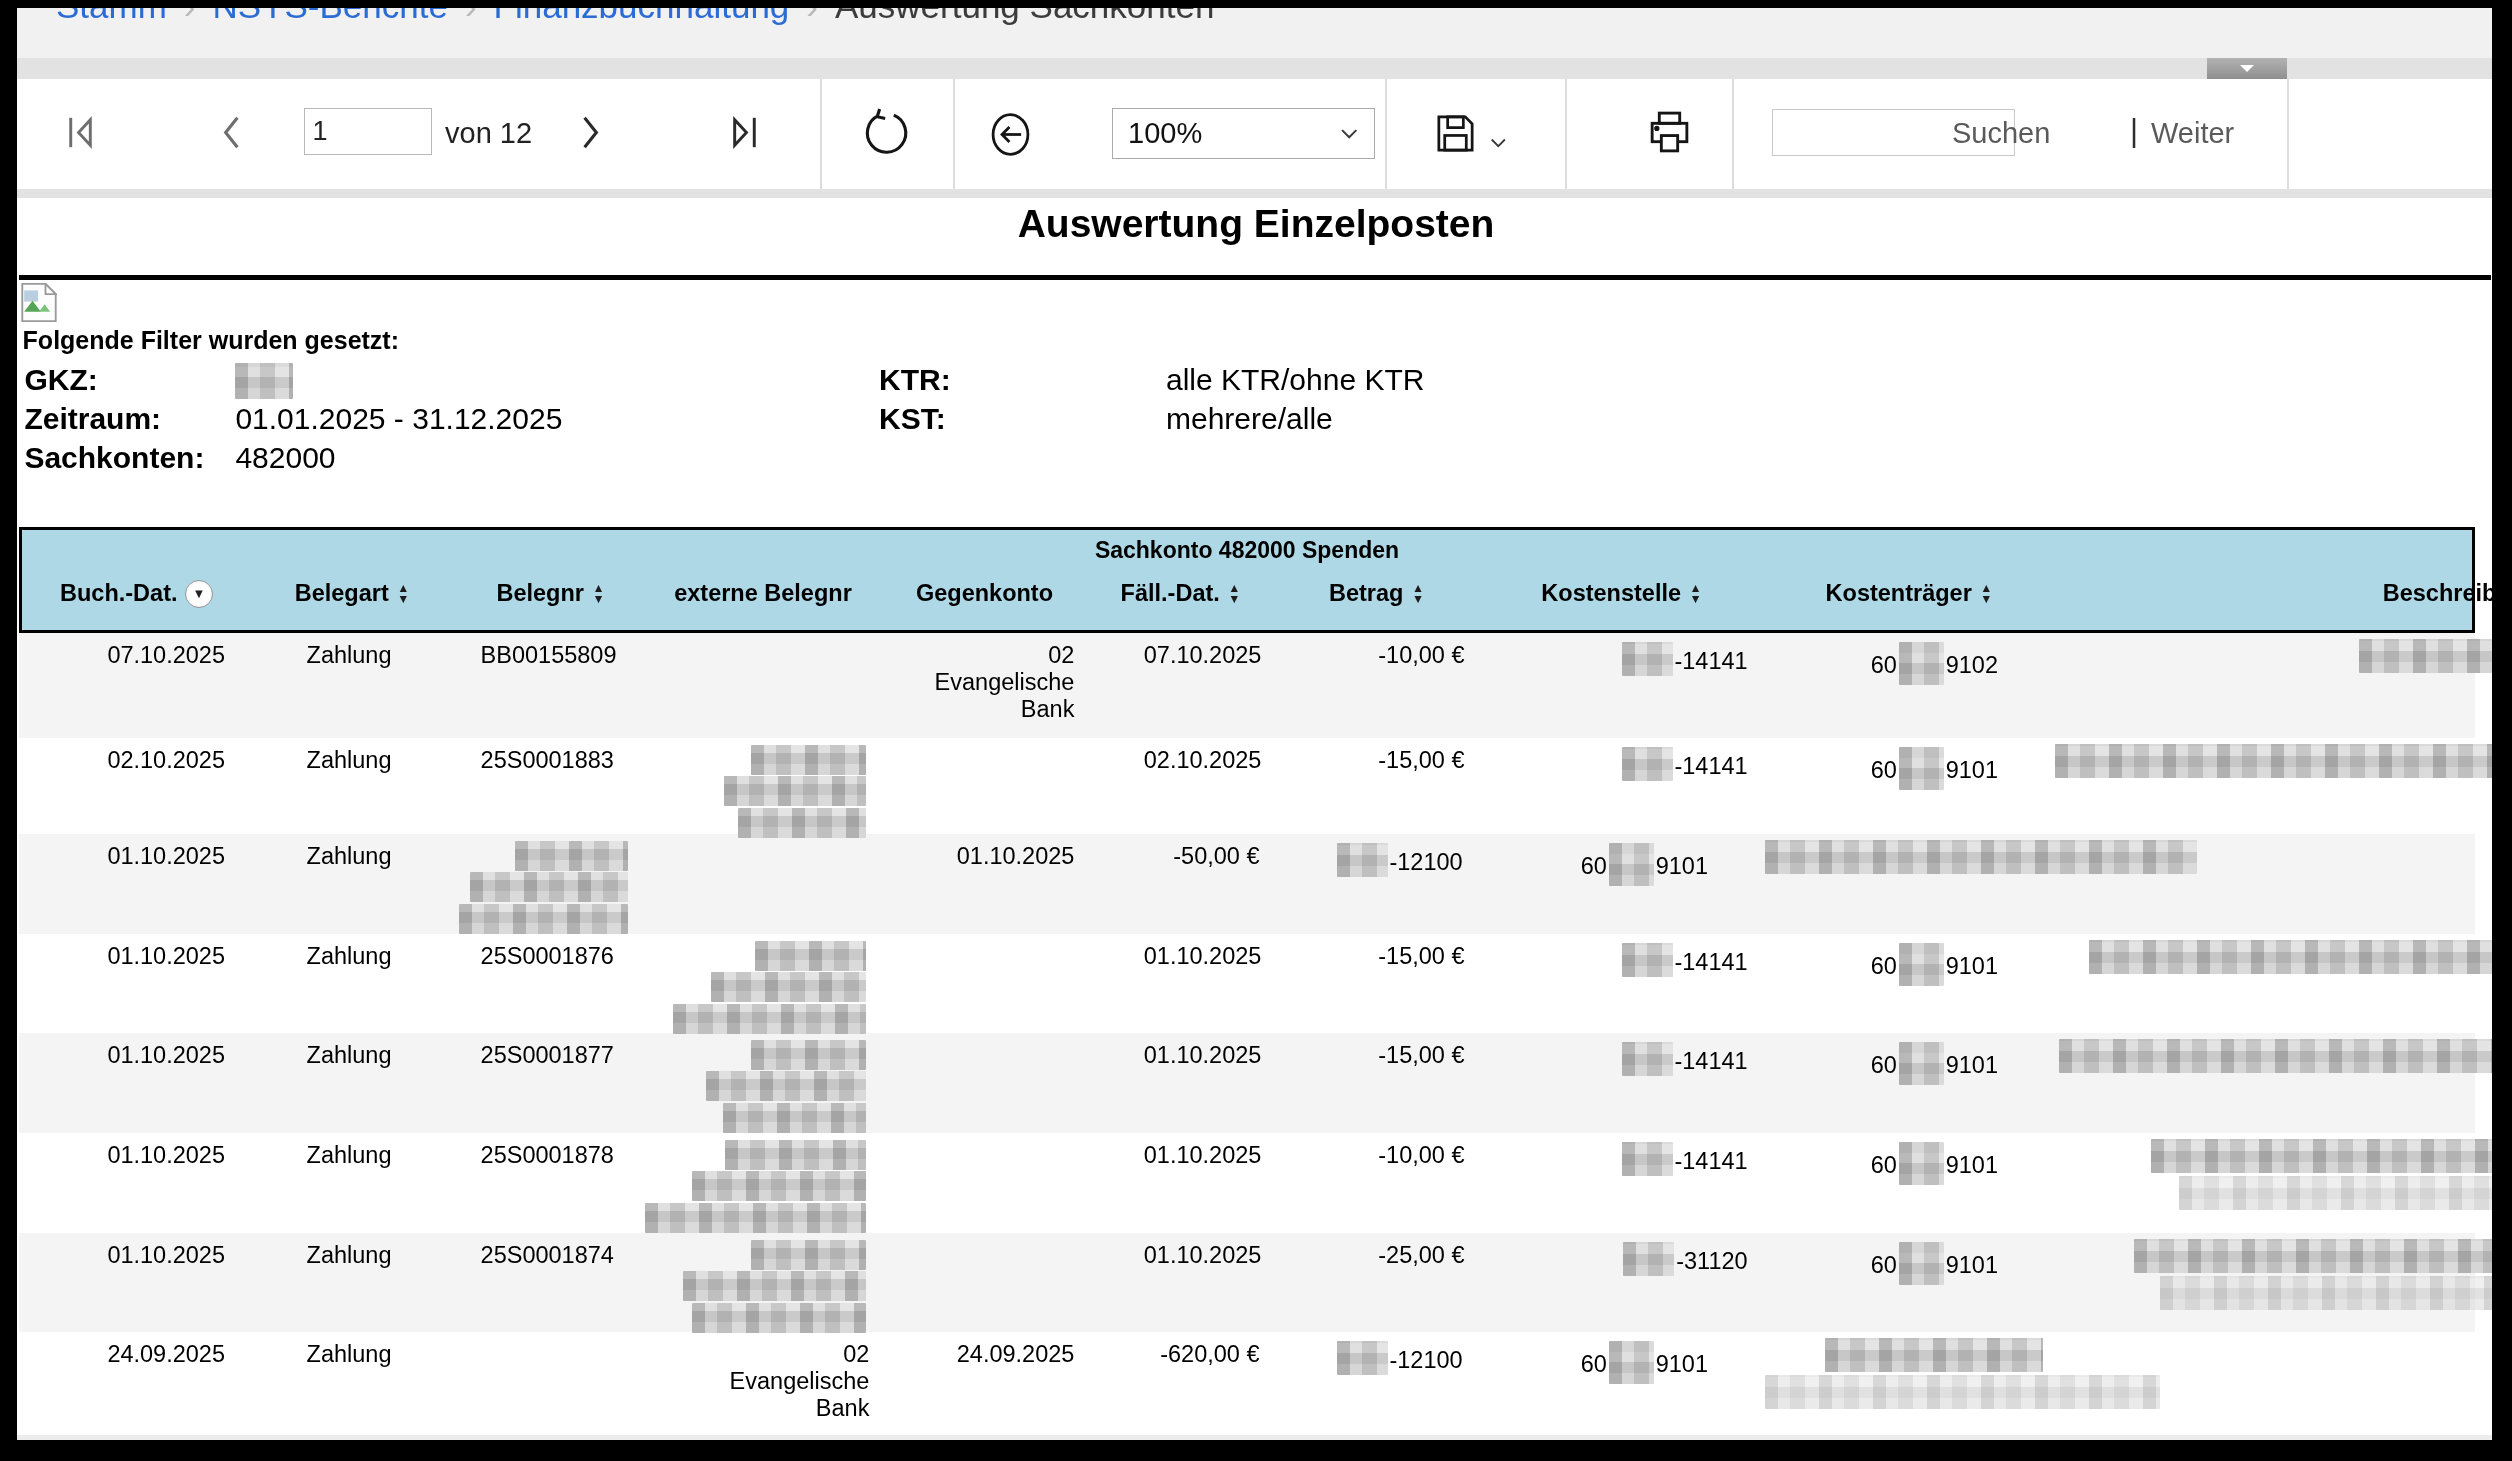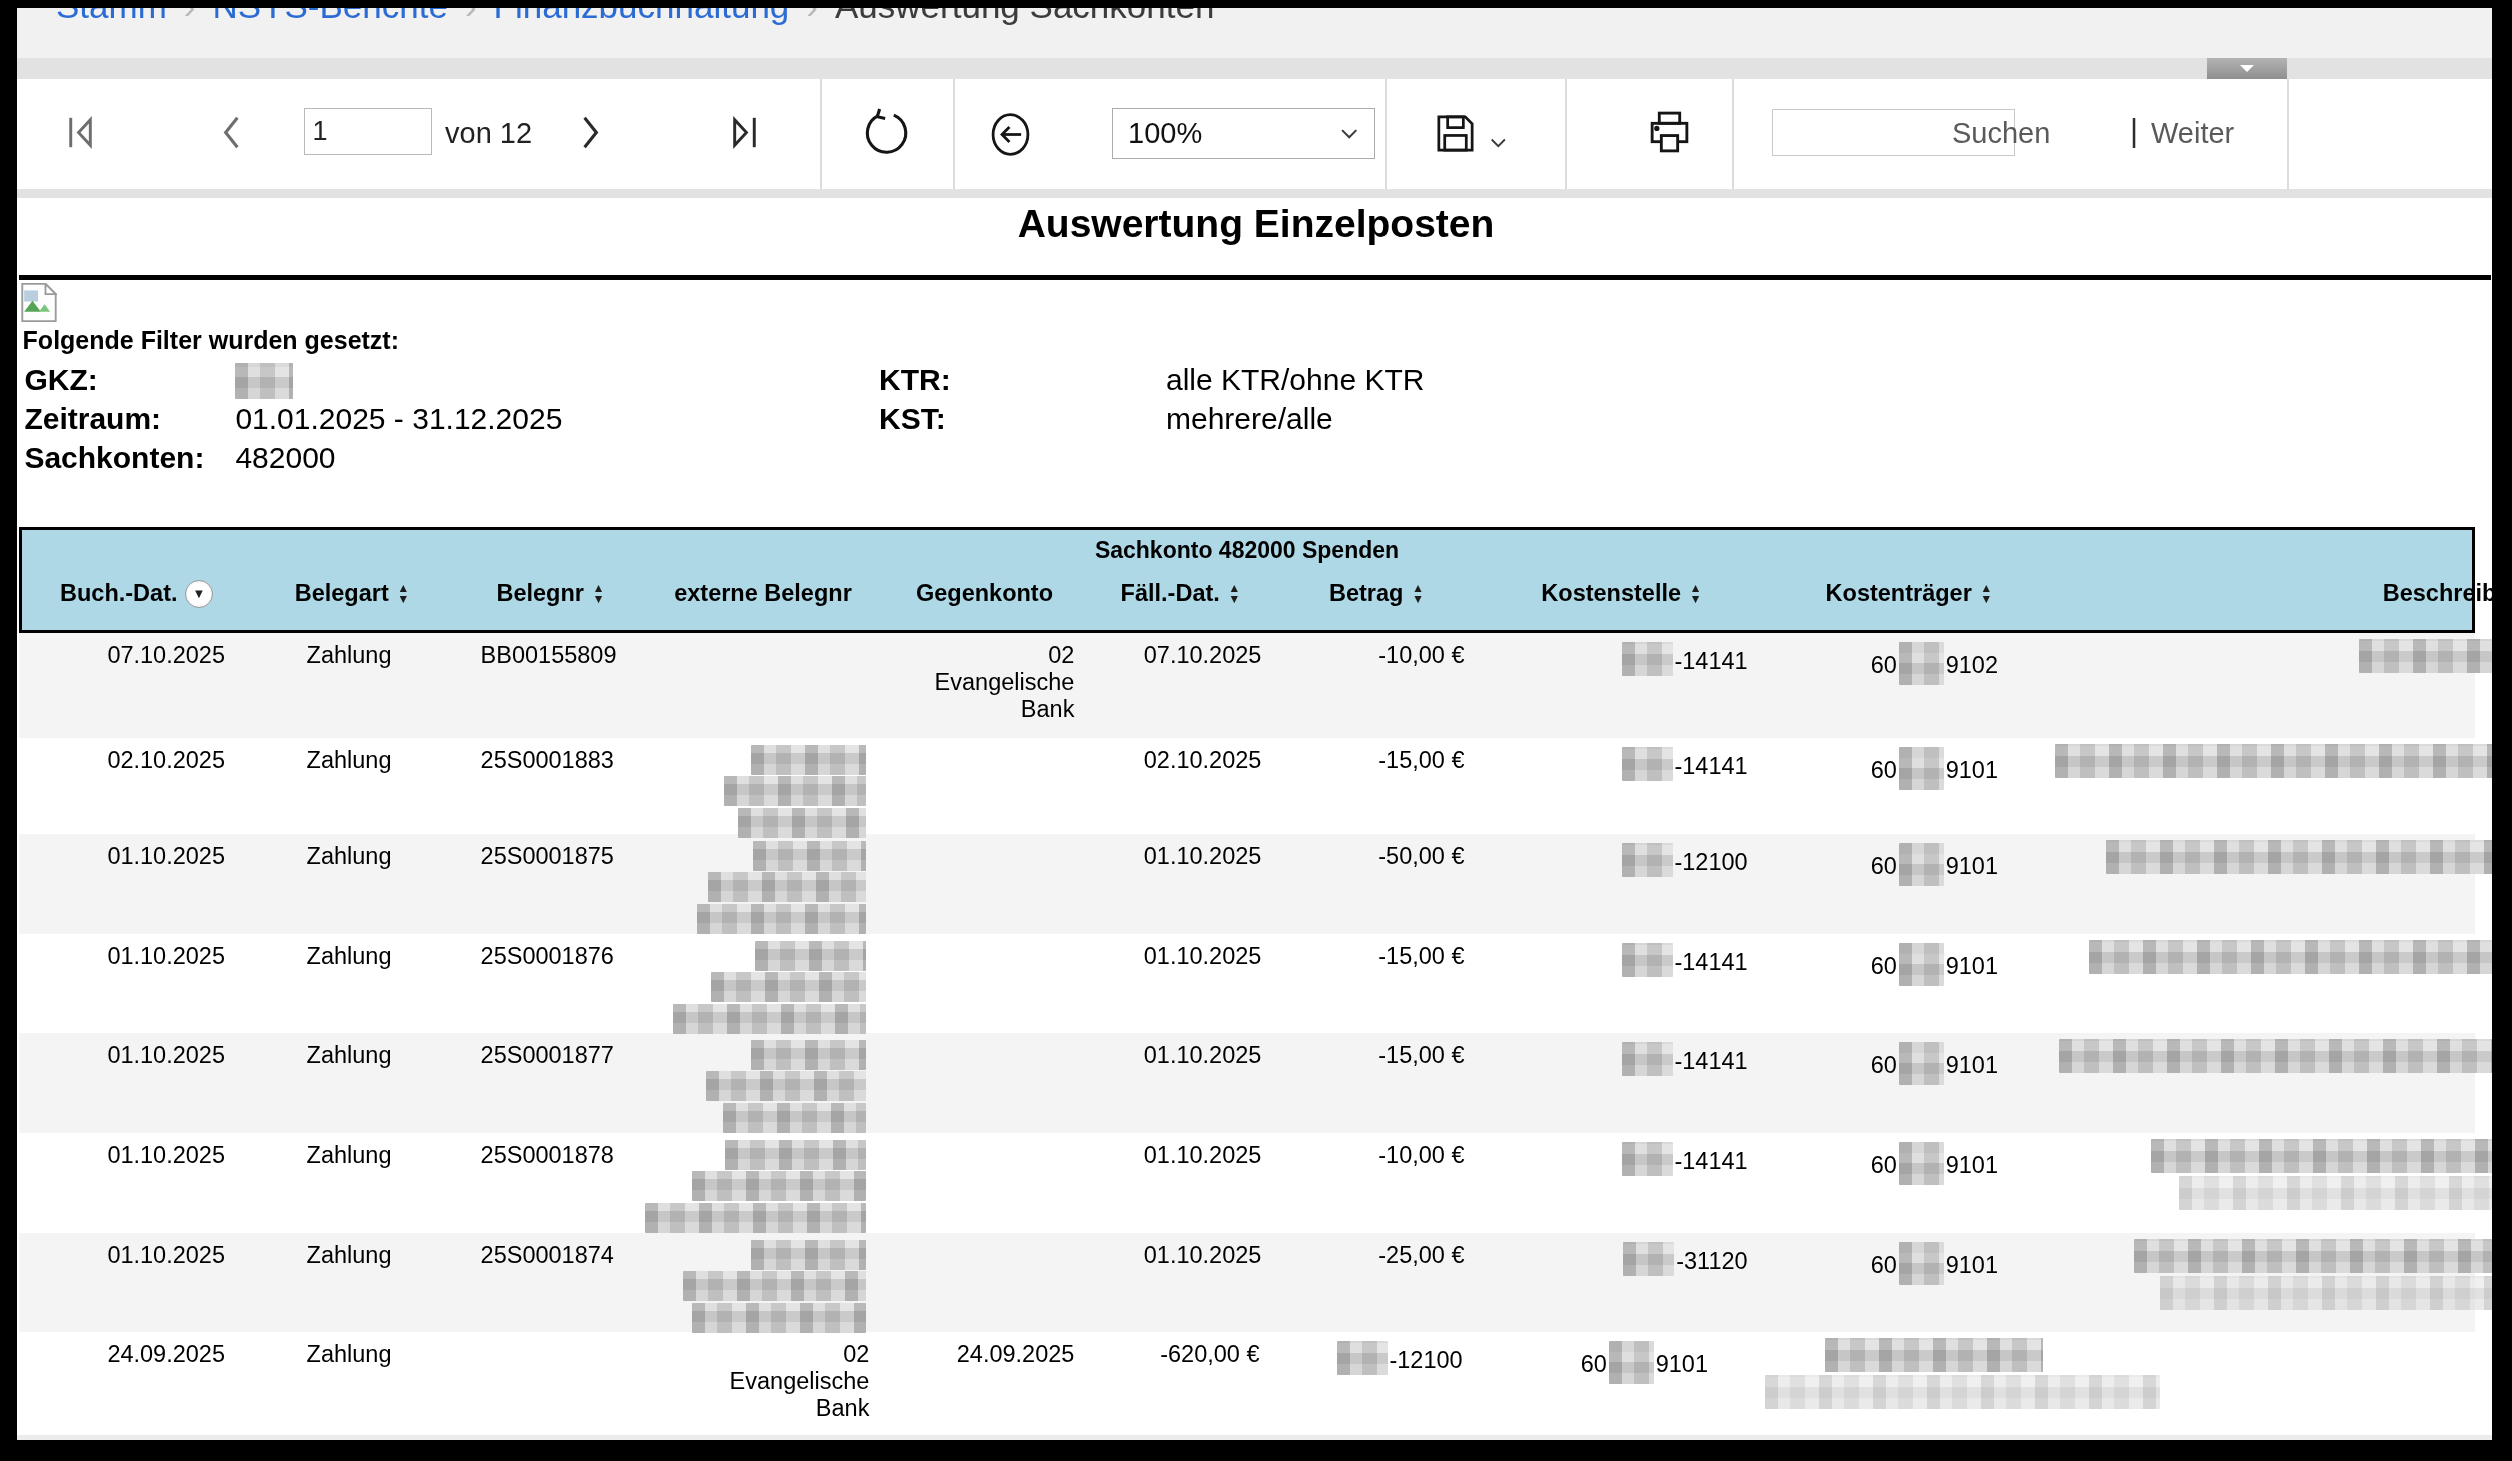--- a/index.html
+++ b/index.html
@@ -341,21 +341,20 @@
             <div class="cell c7">-15,00 €</div>
             <div class="cell c8"><span class="redact kst-blur" style="width: 51px; height: 34px;"></span><span>-14141</span></div>
             <div class="cell c9"><span>60</span><span class="redact ktr-blur" style="width: 45px; height: 43px;"></span><span>9101</span></div>
             <div class="cell c10">
               <span class="redact beschr-bar" style="width: 485px; height: 34px; display: block; margin-left: auto;"></span>
             </div>
           </div>
           <div class="trow">
             <div class="cell c1">01.10.2025</div>
             <div class="cell c2">Zahlung</div>
-            <div class="cell c3">25S0001875</div>
             <div class="cell c4">
               <span class="redact ext-bar" style="width: 113px; height: 30px; display: block; margin-left: auto;"></span>
               <span class="redact ext-bar" style="width: 158px; height: 30px; display: block; margin-left: auto;"></span>
               <span class="redact ext-bar" style="width: 169px; height: 30px; display: block; margin-left: auto;"></span>
             </div>
             <div class="cell c5"></div>
             <div class="cell c6">01.10.2025</div>
             <div class="cell c7">-50,00 €</div>
             <div class="cell c8"><span class="redact kst-blur" style="width: 51px; height: 34px;"></span><span>-12100</span></div>
             <div class="cell c9"><span>60</span><span class="redact ktr-blur" style="width: 45px; height: 43px;"></span><span>9101</span></div>

